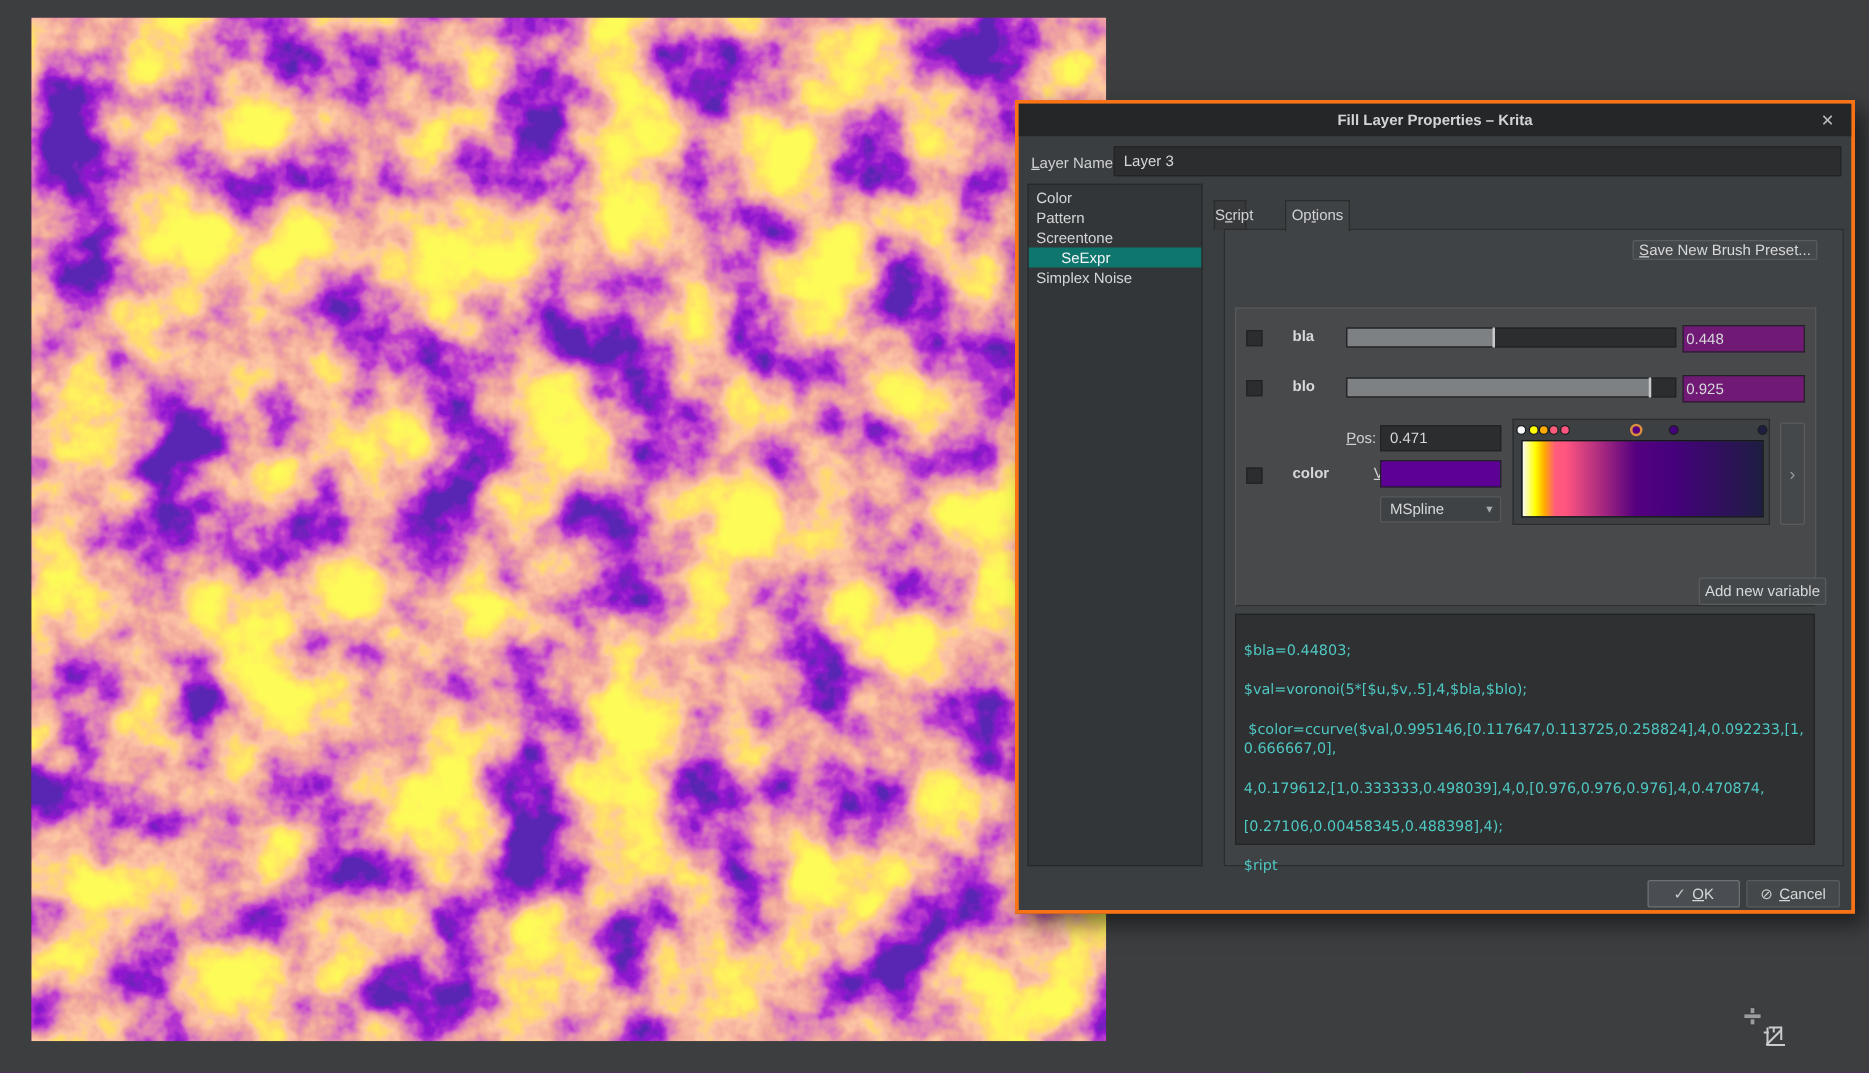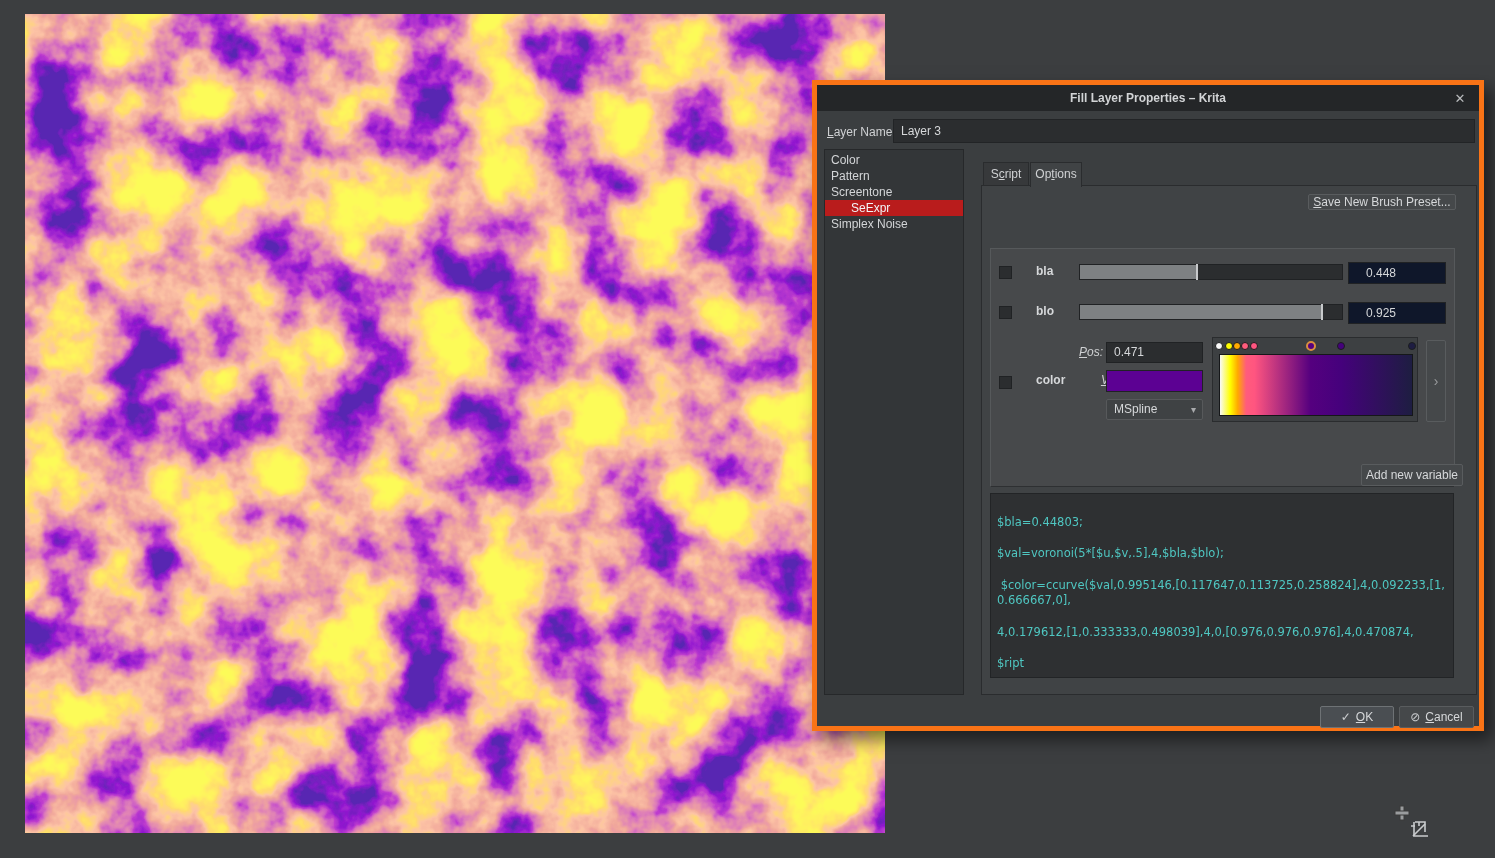--- a/index.html
+++ b/index.html
@@ -6,67 +6,67 @@
   html,body { width:1495px; height:858px; overflow:hidden; background:#3c3e40;
               font-family:"Liberation Sans", sans-serif; color:#d6d8da; }
   .stage { position:relative; width:1495px; height:858px; }
 
   
   .artwork { position:absolute; left:25px; top:14px; width:860px; height:819px; overflow:hidden; }
   .artwork svg { display:block; width:100%; height:100%; }
 
   
   .dialog { position:absolute; left:812px; top:80px; width:672px; height:651px;
-            background:#3b3e40; border:5px solid #f97316;
+            background:#3b3e40; border:3px solid #f97316;
             box-shadow:8px 9px 16px rgba(0,0,0,.5); font-size:12px; }
   .titlebar { position:absolute; left:0; top:0; width:100%; height:26px; background:#242628;
               display:flex; align-items:center; justify-content:center; }
   .titlebar .title { font-weight:bold; font-size:12px; color:#d2d4d6; }
   .close-x { position:absolute; right:10px; top:4px; width:18px; height:18px; color:#b9bbbd;
              font-size:13px; display:flex; align-items:center; justify-content:center; cursor:default; }
 
   .row-label { color:#cfd1d3; }
   u.mn { text-decoration:underline; }
 
   .layername-label { position:absolute; left:10px; top:40px; }
   .layername-input { position:absolute; left:76px; top:34px; width:582px; height:24px;
                      background:#2b2d2f; border:1px solid #222426; color:#d6d8da;
                      font-size:12px; padding:0 7px; font-family:"Liberation Sans",sans-serif; }
 
   .listbox { position:absolute; left:7px; top:64px; width:140px; height:546px;
              background:#333638; border:1px solid #26282a; padding-top:2px; }
   .list-item { height:16px; line-height:16px; padding:0 6px; font-size:12px; color:#d3d5d7; }
-  .list-item.selected { background:#b91c1c; color:#f2f4f6;padding-left:26px; }
+  .list-item.selected { background:#0f766e; color:#f2f4f6;padding-left:26px; }
 
   .tab { position:absolute; top:77px; height:24px; line-height:23px; text-align:center;
          background:#37393b; border:1px solid #2a2c2e; border-bottom:none; color:#cfd1d3; }
   .tab.active { background:#404345; z-index:3; height:25px; }
-  .tab-script { left:166px; width:46px; }
+  .tab-script { left:156px; width:26px; }
   .tab-options { left:213px; width:52px; }
 
   .tab-panel { position:absolute; left:164px; top:100px; width:496px; height:510px;
                background:#404345; border:1px solid #2a2c2e; }
 
   .btn { background:#45484a; border:1px solid #595c5e; border-radius:2px; color:#d6d8da;
          font-size:12px; display:flex; align-items:center; justify-content:center; }
   .save-preset { position:absolute; left:491px; top:109px; width:148px; height:16px; }
 
   .groupbox { position:absolute; left:173px; top:163px; width:465px; height:239px;
               background:#47494b; border:1px solid #56595b; border-bottom-color:#2e3032; }
 
   .checkbox { position:absolute; width:13px; height:13px; background:#2b2d2f; border:1px solid #202224; }
   .var-name { position:absolute; font-weight:bold; color:#d6d8da;margin-left:18px; }
 
   .slider { position:absolute; height:16px; background:#2b2d2f; border:1px solid #202224; }
   .slider-fill { position:absolute; left:0; top:0; height:100%; background:#7e8183; }
   .slider-handle { position:absolute; top:-1px; width:2px; height:16px; background:#c7c9cb; }
-  .value-box { position:absolute; width:98px; height:22px; background:#0f172a; border:1px solid #202224;
-               line-height:20px; padding-left:17px; color:#d6d8da; }
-
-  .mini-label { position:absolute; width:24px; text-align:center; color:#cfd1d3;font-style:italic; }
+  .value-box { position:absolute; width:98px; height:22px; background:#701a75; border:1px solid #202224;
+               line-height:20px; padding-left:2px; color:#d6d8da; }
+
+  .mini-label { position:absolute; width:24px; text-align:center; color:#cfd1d3; }
   .mini-input { position:absolute; width:97px; height:21px; background:#2b2d2f; border:1px solid #202224;
                 line-height:19px; padding-left:7px; color:#d6d8da; }
   .val-swatch { position:absolute; width:97px; height:22px; border:1px solid #202224; }
   .dropdown { position:absolute; width:97px; height:21px; background:#3f4244; border:1px solid #57595b;
               border-radius:2px; line-height:19px; padding-left:7px; color:#d6d8da; }
   .dropdown .arrow { position:absolute; right:6px; top:0; font-size:10px; color:#a8aaac; line-height:20px; }
 
   .gradient-widget { position:absolute; left:221px; top:88px; width:206px; height:85px;
                      background:#3d4042; border:1px solid #2a2c2e; }
   .stops-row { position:absolute; left:6px; top:3px; width:194px; height:11px; }
@@ -187,20 +187,21 @@
       <div class="btn next-btn">›</div>
 
       <div class="btn add-var">Add new variable</div>
     </div>
 
     <div class="script-box">
       <div class="script-line">$bla=0.44803;</div>
       <div class="script-line">$val=voronoi(5*[$u,$v,.5],4,$bla,$blo);</div>
       <div class="script-line"> $color=ccurve($val,0.995146,[0.117647,0.113725,0.258824],4,0.092233,[1,0.666667,0],</div>
       <div class="script-line">4,0.179612,[1,0.333333,0.498039],4,0,[0.976,0.976,0.976],4,0.470874,</div>
+      <div class="script-line">[0.27106,0.00458345,0.488398],4);</div>
       <div class="script-line">$ript</div>
     </div>
 
     <div class="btn footer-btn ok-btn">
       <span class="btn-icon">✓</span>
       <span><u class="mn">O</u><span>K</span></span>
     </div>
     <div class="btn footer-btn cancel-btn">
       <span class="btn-icon">⊘</span>
       <span><u class="mn">C</u><span>ancel</span></span>

